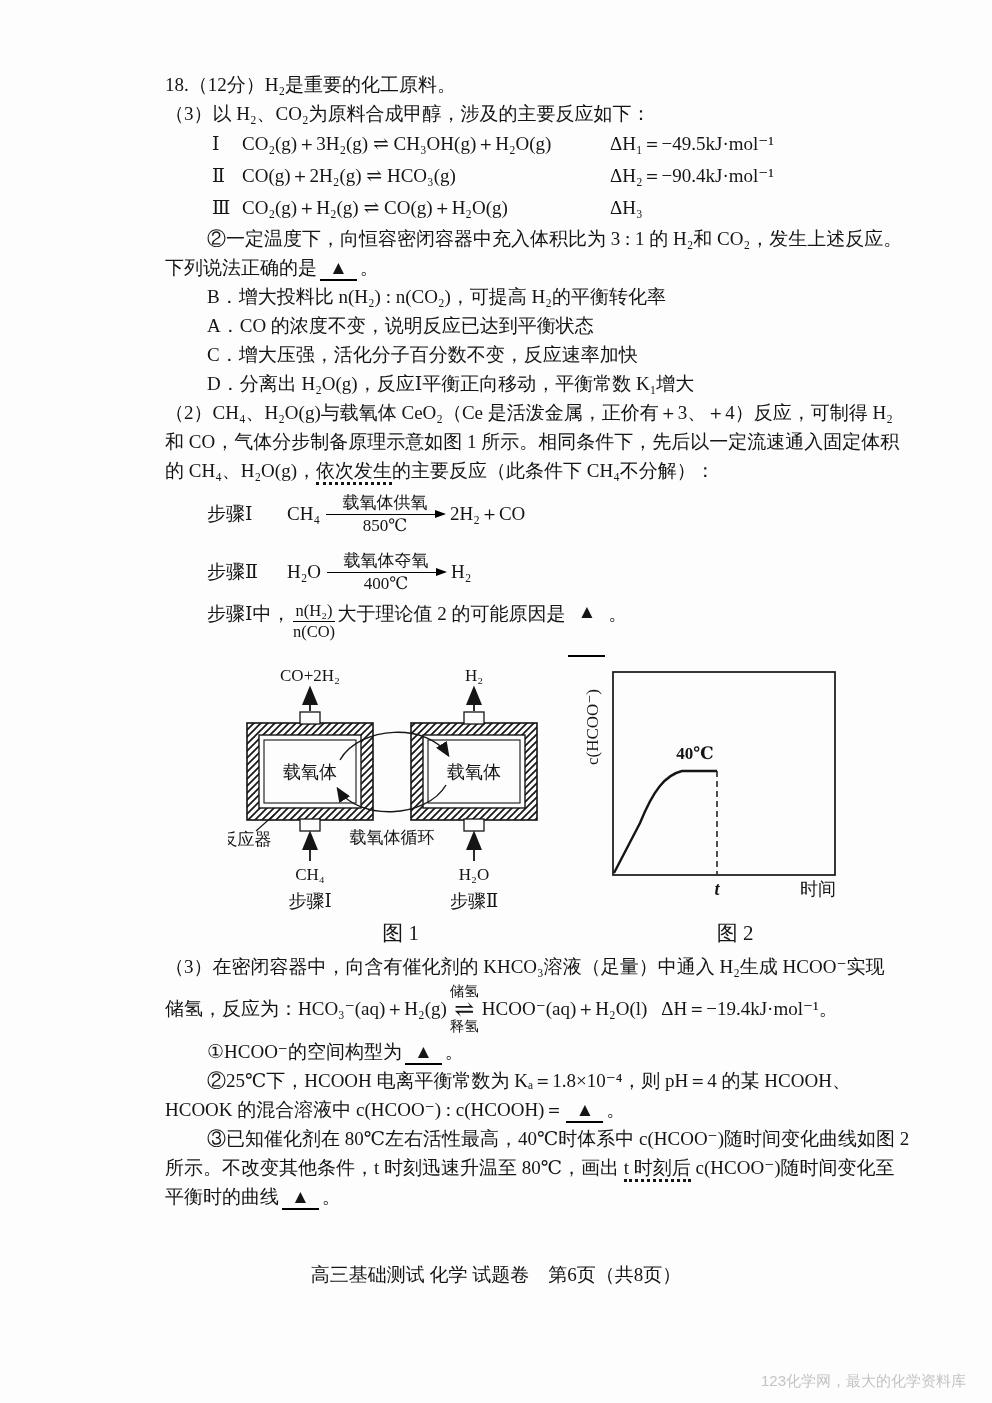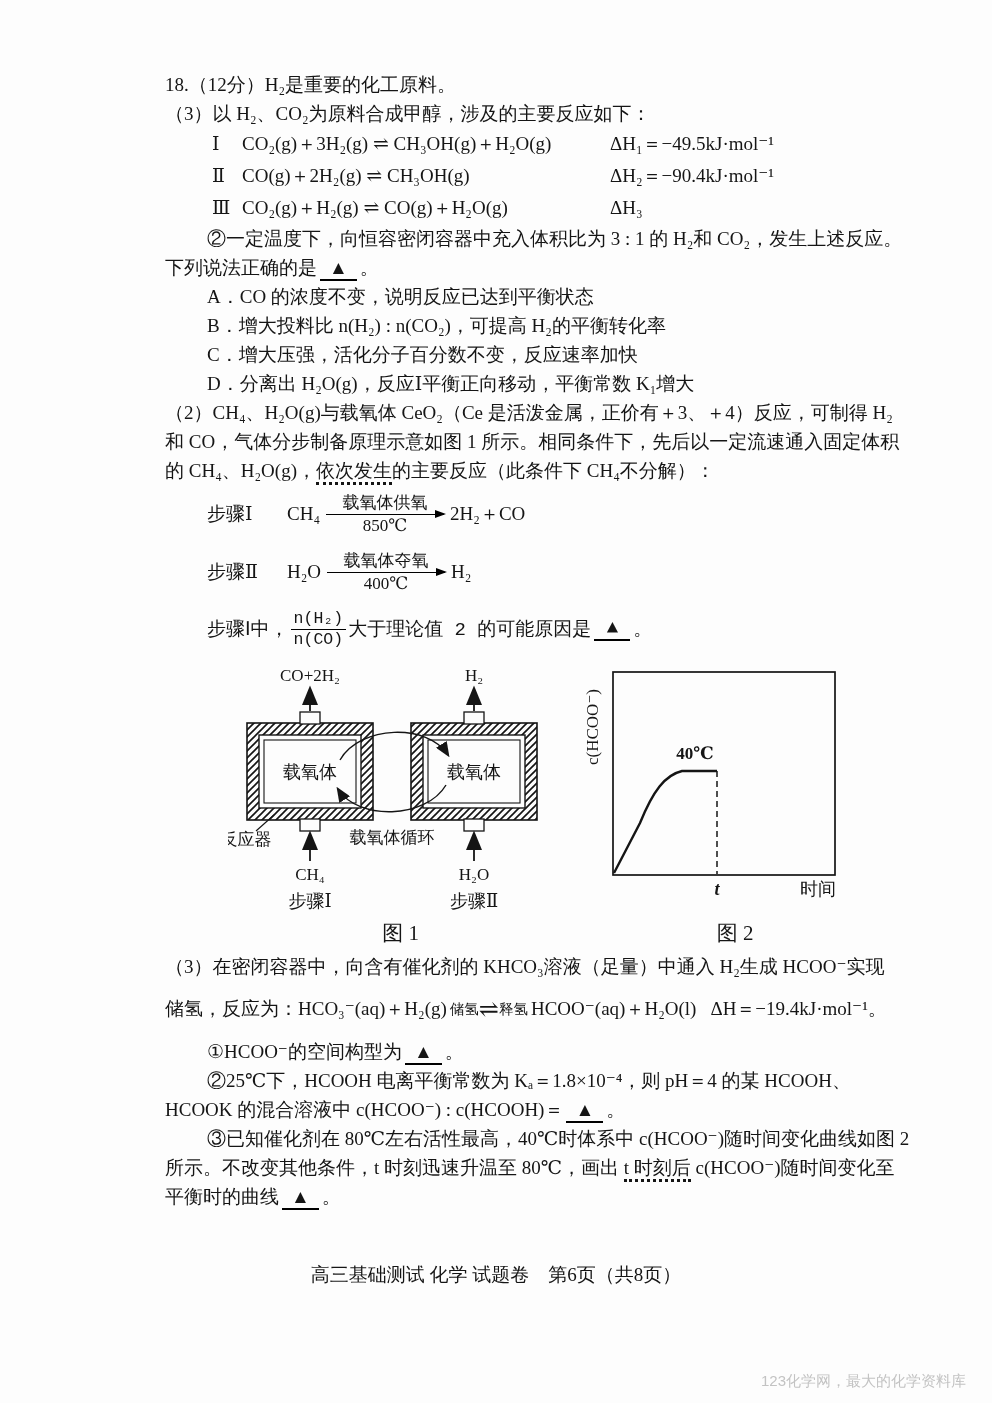--- a/index.html
+++ b/index.html
@@ -21,35 +21,35 @@
   .emph{border-bottom:3px dotted #151515;padding-bottom:1px;}
   
   .step-row{display:flex;align-items:center;height:58px;padding-left:42px;font-size:19px;white-space:nowrap;}
   .step-label{width:80px;}
   .rxn-arrow{display:flex;flex-direction:column;align-items:center;margin:0 6px;}
   .cond{font-size:17px;line-height:20px;}
   .arrow-line{width:118px;height:0;border-top:1.8px solid #000;position:relative;margin:1px 0;}
   .arrow-line::after{content:"";position:absolute;right:-2px;top:-5px;
       border-left:11px solid #000;border-top:4.5px solid transparent;border-bottom:4.5px solid transparent;}
   
-  .frac-row{display:flex;align-items:center;height:56px;padding-left:42px;font-size:19px;white-space:nowrap;font-family:Liberation Mono, monospace;}
+  .frac-row{display:flex;height:56px;padding-left:42px;font-size:19px;white-space:nowrap;}
   .frac{display:inline-flex;flex-direction:column;align-items:center;font-size:16.5px;line-height:20px;margin:0 2px;}
   .frac .num{border-bottom:1.6px solid #000;padding:0 3px;}
   
   .fig-row{display:flex;margin-top:8px;}
   .fig1{margin-left:63px;}
   .fig2{margin-left:12px;}
   .cap-row{display:flex;font-size:21px;line-height:29px;margin-top:2px;}
   .cap1{width:345px;margin-left:63px;text-align:center;}
   .cap2{width:300px;margin-left:12px;text-align:center;}
   svg{font-family:"Liberation Serif","DejaVu Serif",serif;}
   svg text{fill:#151515;}
   
   .p3eq{display:flex;align-items:center;height:56px;font-size:19px;white-space:nowrap;}
-  .eq-stack{display:inline-flex;flex-direction:row;align-items:center;margin:0 3px;font-size:14.5px;line-height:15px;}
+  .eq-stack{display:inline-flex;flex-direction:column;align-items:center;margin:0 3px;font-size:14.5px;line-height:15px;}
   .eq-harpoon{font-size:24px;line-height:20px;}
   .dh-gap{margin-left:14px;}
   .footer{position:absolute;left:0;right:0;top:1262px;text-align:center;font-size:19px;color:#151515;}
   .watermark{position:absolute;right:26px;top:1372px;font-size:15px;color:#c3c3c3;
              font-family:"Liberation Sans","DejaVu Sans",sans-serif;}
 </style>
 </head>
 <body>
 
 <div class="page">
@@ -58,35 +58,35 @@
     <p class="line">18.（12分）H₂是重要的化工原料。</p>
     <p class="line">（3）以 H₂、CO₂为原料合成甲醇，涉及的主要反应如下：</p>
 
     <div class="rxn-row">
       <span class="rxn-num">Ⅰ</span>
       <span>CO₂(g)＋3H₂(g) ⇌ CH₃OH(g)＋H₂O(g)</span>
       <span>ΔH₁＝−49.5kJ·mol⁻¹</span>
     </div>
     <div class="rxn-row">
       <span class="rxn-num">Ⅱ</span>
-      <span>CO(g)＋2H₂(g) ⇌ CH₃OH(g)</span>
+      <span>CO(g)＋2H₂(g) ⇌ HCO₃(g)</span>
       <span>ΔH₂＝−90.4kJ·mol⁻¹</span>
     </div>
     <div class="rxn-row">
       <span class="rxn-num">Ⅲ</span>
       <span>CO₂(g)＋H₂(g) ⇌ CO(g)＋H₂O(g)</span>
       <span>ΔH₃</span>
     </div>
 
 
     <p class="line ind">②一定温度下，向恒容密闭容器中充入体积比为 3 : 1 的 H₂和 CO₂，发生上述反应。</p>
     <p class="line"><span>下列说法正确的是</span><span class="blank">▲</span><span>。</span></p>
 
+    <p class="line ind">B．增大投料比 n(H₂) : n(CO₂)，可提高 H₂的平衡转化率</p>
     <p class="line ind">A．CO 的浓度不变，说明反应已达到平衡状态</p>
-    <p class="line ind">B．增大投料比 n(H₂) : n(CO₂)，可提高 H₂的平衡转化率</p>
     <p class="line ind">C．增大压强，活化分子百分数不变，反应速率加快</p>
     <p class="line ind">D．分离出 H₂O(g)，反应Ⅰ平衡正向移动，平衡常数 K₁增大</p>
 
     <p class="line">（2）CH₄、H₂O(g)与载氧体 CeO₂（Ce 是活泼金属，正价有＋3、＋4）反应，可制得 H₂</p>
     <p class="line">和 CO，气体分步制备原理示意如图 1 所示。相同条件下，先后以一定流速通入固定体积</p>
     <p class="line"><span>的 CH₄、H₂O(g)，</span><span class="emph">依次发生</span><span>的主要反应（此条件下 CH₄不分解）：</span></p>
 
     <div class="step-row">
       <span class="step-label">步骤Ⅰ</span>
       <span>CH₄</span>

